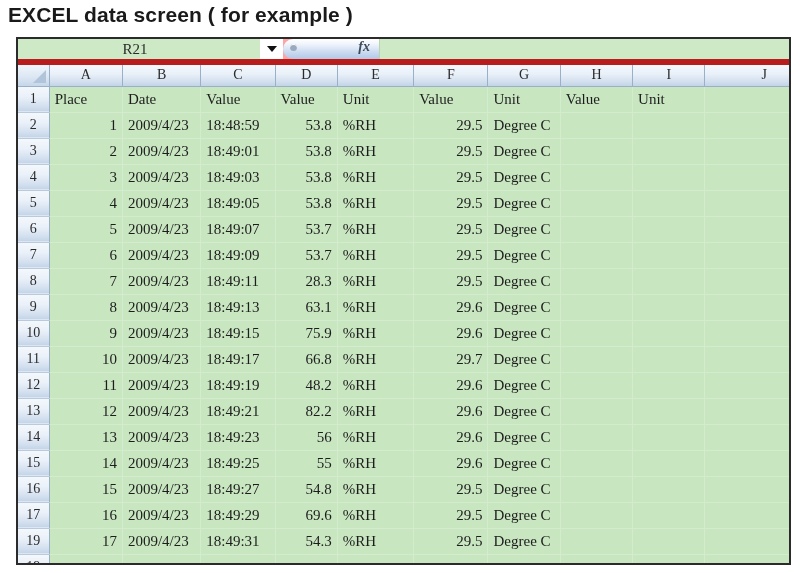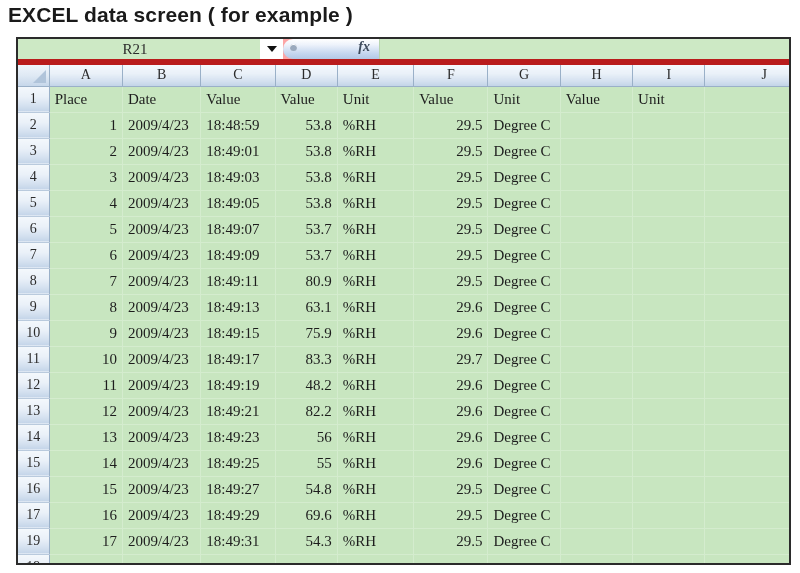--- a/index.html
+++ b/index.html
@@ -337,21 +337,21 @@
               <td class="cell txt">Degree C</td>
               <td class="cell num"></td>
               <td class="cell txt"></td>
               <td class="cell txt"></td>
             </tr>
             <tr>
               <td class="rowhead">8</td>
               <td class="cell num">7</td>
               <td class="cell txt">2009/4/23</td>
               <td class="cell txt">18:49:11</td>
-              <td class="cell num">80.9</td>
+              <td class="cell num">28.3</td>
               <td class="cell txt">%RH</td>
               <td class="cell num">29.5</td>
               <td class="cell txt">Degree C</td>
               <td class="cell num"></td>
               <td class="cell txt"></td>
               <td class="cell txt"></td>
             </tr>
             <tr>
               <td class="rowhead">9</td>
               <td class="cell num">8</td>
@@ -376,21 +376,21 @@
               <td class="cell txt">Degree C</td>
               <td class="cell num"></td>
               <td class="cell txt"></td>
               <td class="cell txt"></td>
             </tr>
             <tr>
               <td class="rowhead">11</td>
               <td class="cell num">10</td>
               <td class="cell txt">2009/4/23</td>
               <td class="cell txt">18:49:17</td>
-              <td class="cell num">83.3</td>
+              <td class="cell num">66.8</td>
               <td class="cell txt">%RH</td>
               <td class="cell num">29.7</td>
               <td class="cell txt">Degree C</td>
               <td class="cell num"></td>
               <td class="cell txt"></td>
               <td class="cell txt"></td>
             </tr>
             <tr>
               <td class="rowhead">12</td>
               <td class="cell num">11</td>

